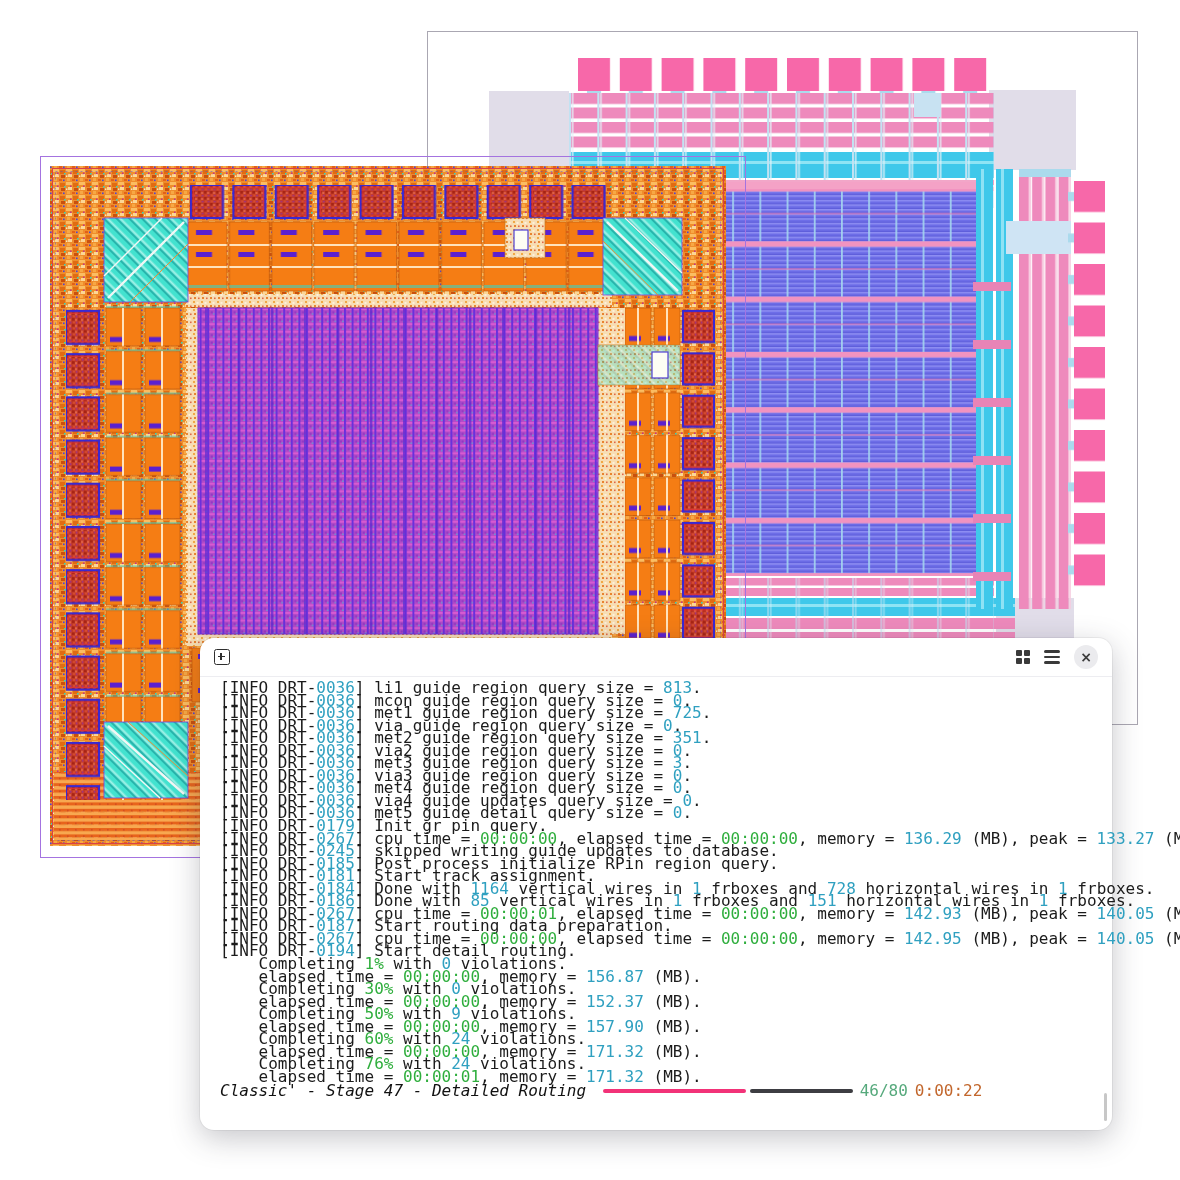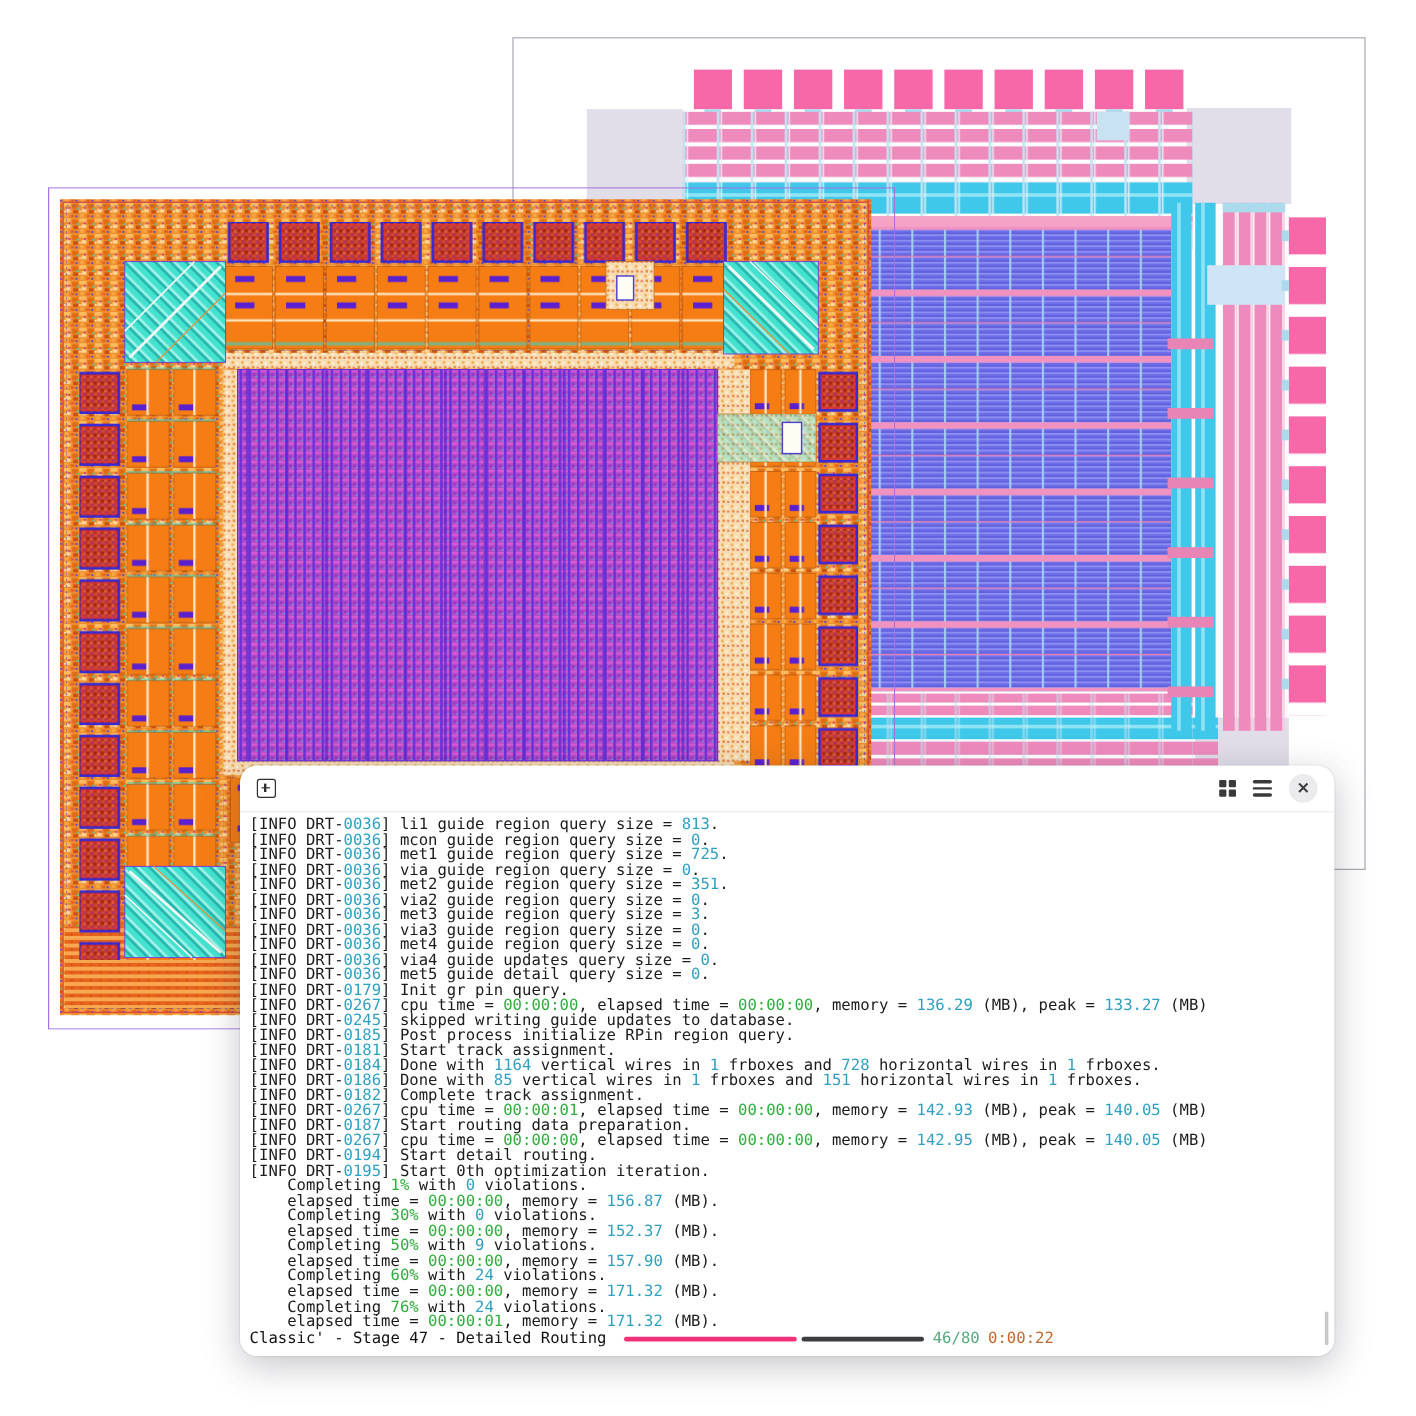--- a/index.html
+++ b/index.html
@@ -20,27 +20,27 @@
                position:relative;cursor:pointer;}
   .icon-expand .h{position:absolute;left:2.5px;top:5.6px;width:7px;height:1.7px;background:#2e2e2e;}
   .icon-expand .v{position:absolute;left:5.2px;top:3px;width:1.7px;height:7px;background:#2e2e2e;}
   .icon-grid{display:grid;grid-template-columns:6px 6px;grid-template-rows:6px 6px;gap:2.5px;cursor:pointer;}
   .icon-grid span{background:#3a3a3a;border-radius:1px;}
   .icon-menu{display:flex;flex-direction:column;gap:3px;cursor:pointer;}
   .icon-menu span{width:16px;height:2.6px;background:#3a3a3a;border-radius:1.5px;}
   .icon-close{width:24px;height:24px;border-radius:50%;background:#ebebee;color:#3c3c3c;
               display:flex;align-items:center;justify-content:center;
               font-size:14px;font-weight:bold;cursor:pointer;line-height:1;}
-  .log-body{padding:5px 8px 0 8px;font-family:"DejaVu Sans Mono","Liberation Mono",monospace;
-            font-size:13px;line-height:12.55px;color:#1b1b1b;}
+  .log-body{padding:5px 8px 0 20px;font-family:"DejaVu Sans Mono","Liberation Mono",monospace;
+            font-size:16px;line-height:12.55px;color:#1b1b1b;}
   .log-line{white-space:pre;}
   .tk-b{color:#2fa0c0;}
   .tk-g{color:#2fae3d;}
   .status-row{display:flex;align-items:center;gap:7px;margin-top:1px;}
-  .status-row .lbl{white-space:pre;color:#111;}
+  .status-row .lbl{white-space:pre;color:#111;font-style:italic;}
   .pbar{width:250px;height:4px;display:flex;gap:4px;align-items:center;}
   .pbar .done{height:3.5px;background:#f23278;border-radius:2px;}
   .pbar .rest{flex:1;height:3.5px;background:#3d3d42;border-radius:2px;}
   .frac{color:#56a97c;}
   .etime{color:#c2672d;}
   .scroll-thumb{position:absolute;right:5px;bottom:9px;width:3px;height:28px;
                 background:#c7c7c7;border-radius:2px;cursor:pointer;}
 </style>
 </head>
 <body>
@@ -342,26 +342,24 @@
         <div class="log-line"><span>[INFO DRT-</span><span class="tk-b">0036</span><span>] met4 guide region query size = </span><span class="tk-b">0</span><span>.</span></div>
         <div class="log-line"><span>[INFO DRT-</span><span class="tk-b">0036</span><span>] via4 guide updates query size = </span><span class="tk-b">0</span><span>.</span></div>
         <div class="log-line"><span>[INFO DRT-</span><span class="tk-b">0036</span><span>] met5 guide detail query size = </span><span class="tk-b">0</span><span>.</span></div>
         <div class="log-line"><span>[INFO DRT-</span><span class="tk-b">0179</span><span>] Init gr pin query.</span></div>
         <div class="log-line"><span>[INFO DRT-</span><span class="tk-b">0267</span><span>] cpu time = </span><span class="tk-g">00:00:00</span><span>, elapsed time = </span><span class="tk-g">00:00:00</span><span>, memory = </span><span class="tk-b">136.29</span><span> (MB), peak = </span><span class="tk-b">133.27</span><span> (MB)</span></div>
         <div class="log-line"><span>[INFO DRT-</span><span class="tk-b">0245</span><span>] skipped writing guide updates to database.</span></div>
         <div class="log-line"><span>[INFO DRT-</span><span class="tk-b">0185</span><span>] Post process initialize RPin region query.</span></div>
         <div class="log-line"><span>[INFO DRT-</span><span class="tk-b">0181</span><span>] Start track assignment.</span></div>
         <div class="log-line"><span>[INFO DRT-</span><span class="tk-b">0184</span><span>] Done with </span><span class="tk-b">1164</span><span> vertical wires in </span><span class="tk-b">1</span><span> frboxes and </span><span class="tk-b">728</span><span> horizontal wires in </span><span class="tk-b">1</span><span> frboxes.</span></div>
         <div class="log-line"><span>[INFO DRT-</span><span class="tk-b">0186</span><span>] Done with </span><span class="tk-b">85</span><span> vertical wires in </span><span class="tk-b">1</span><span> frboxes and </span><span class="tk-b">151</span><span> horizontal wires in </span><span class="tk-b">1</span><span> frboxes.</span></div>
-        <div class="log-line"><span>[INFO DRT-</span><span class="tk-b">0182</span><span>] Complete track assignment.</span></div>
         <div class="log-line"><span>[INFO DRT-</span><span class="tk-b">0267</span><span>] cpu time = </span><span class="tk-g">00:00:01</span><span>, elapsed time = </span><span class="tk-g">00:00:00</span><span>, memory = </span><span class="tk-b">142.93</span><span> (MB), peak = </span><span class="tk-b">140.05</span><span> (MB)</span></div>
         <div class="log-line"><span>[INFO DRT-</span><span class="tk-b">0187</span><span>] Start routing data preparation.</span></div>
         <div class="log-line"><span>[INFO DRT-</span><span class="tk-b">0267</span><span>] cpu time = </span><span class="tk-g">00:00:00</span><span>, elapsed time = </span><span class="tk-g">00:00:00</span><span>, memory = </span><span class="tk-b">142.95</span><span> (MB), peak = </span><span class="tk-b">140.05</span><span> (MB)</span></div>
         <div class="log-line"><span>[INFO DRT-</span><span class="tk-b">0194</span><span>] Start detail routing.</span></div>
-        <div class="log-line"><span>[INFO DRT-</span><span class="tk-b">0195</span><span>] Start 0th optimization iteration.</span></div>
         <div class="log-line"><span>    Completing </span><span class="tk-g">1%</span><span> with </span><span class="tk-b">0</span><span> violations.</span></div>
         <div class="log-line"><span>    elapsed time = </span><span class="tk-g">00:00:00</span><span>, memory = </span><span class="tk-b">156.87</span><span> (MB).</span></div>
         <div class="log-line"><span>    Completing </span><span class="tk-g">30%</span><span> with </span><span class="tk-b">0</span><span> violations.</span></div>
         <div class="log-line"><span>    elapsed time = </span><span class="tk-g">00:00:00</span><span>, memory = </span><span class="tk-b">152.37</span><span> (MB).</span></div>
         <div class="log-line"><span>    Completing </span><span class="tk-g">50%</span><span> with </span><span class="tk-b">9</span><span> violations.</span></div>
         <div class="log-line"><span>    elapsed time = </span><span class="tk-g">00:00:00</span><span>, memory = </span><span class="tk-b">157.90</span><span> (MB).</span></div>
         <div class="log-line"><span>    Completing </span><span class="tk-g">60%</span><span> with </span><span class="tk-b">24</span><span> violations.</span></div>
         <div class="log-line"><span>    elapsed time = </span><span class="tk-g">00:00:00</span><span>, memory = </span><span class="tk-b">171.32</span><span> (MB).</span></div>
         <div class="log-line"><span>    Completing </span><span class="tk-g">76%</span><span> with </span><span class="tk-b">24</span><span> violations.</span></div>
         <div class="log-line"><span>    elapsed time = </span><span class="tk-g">00:00:01</span><span>, memory = </span><span class="tk-b">171.32</span><span> (MB).</span></div>

